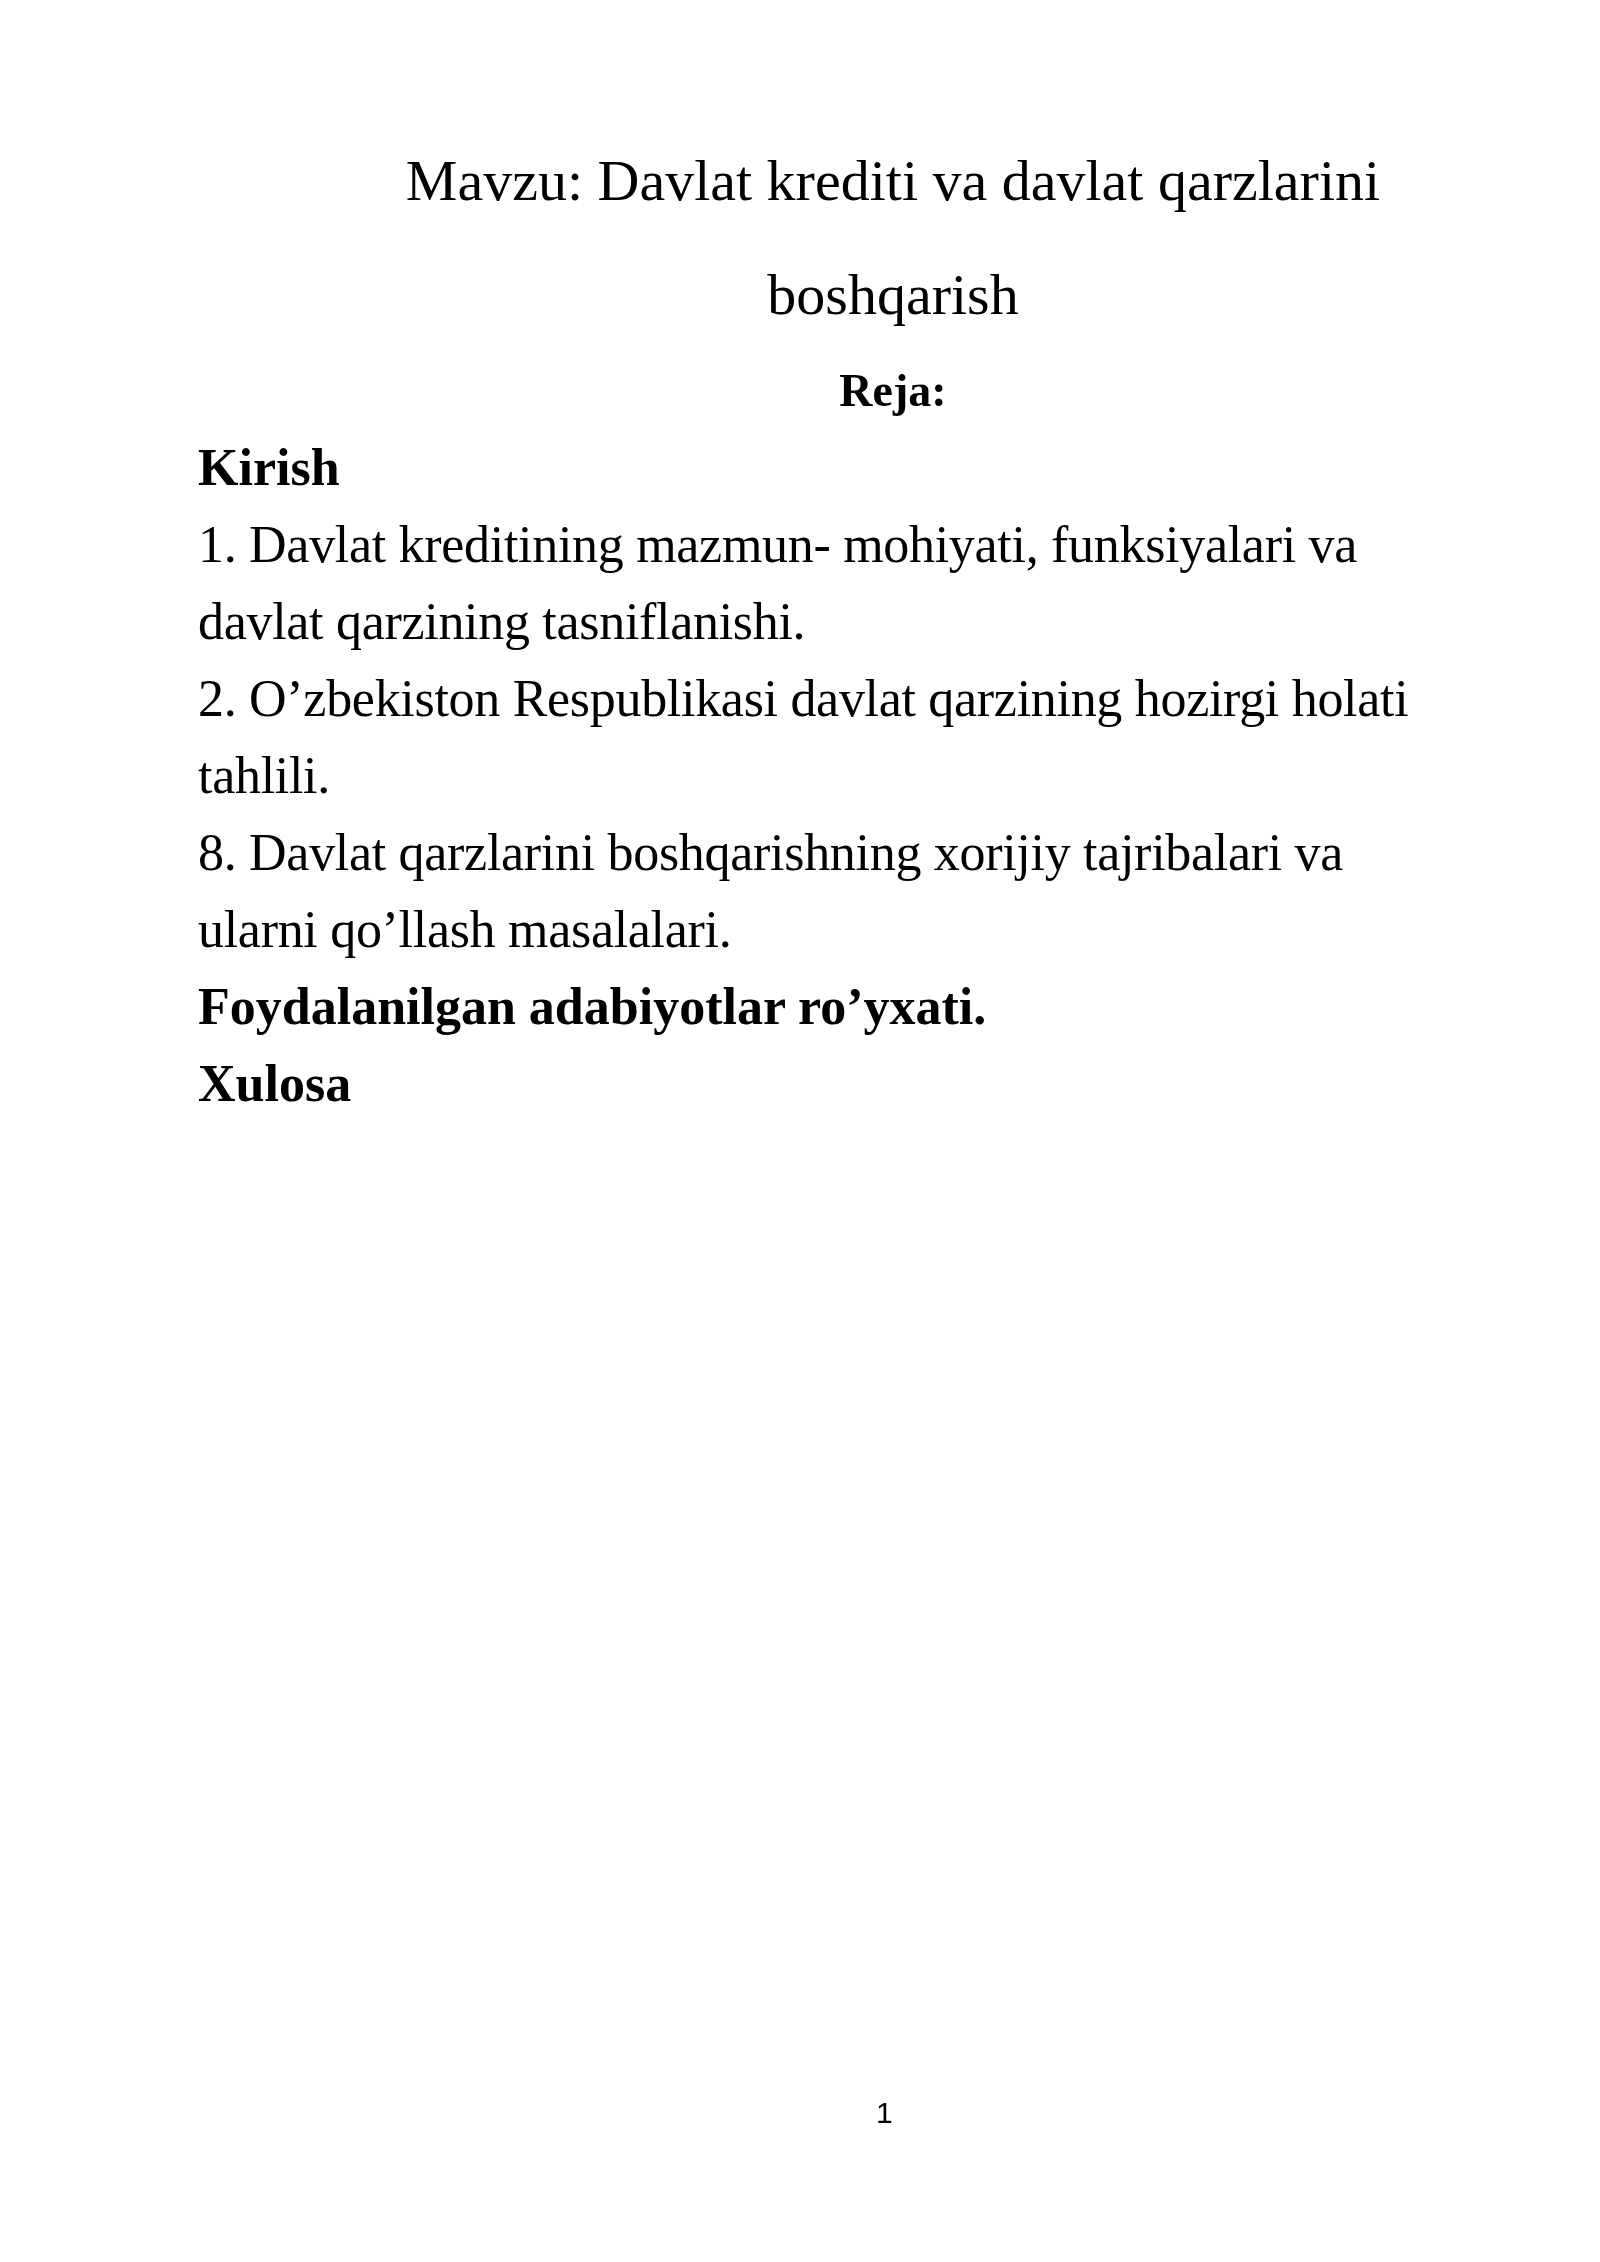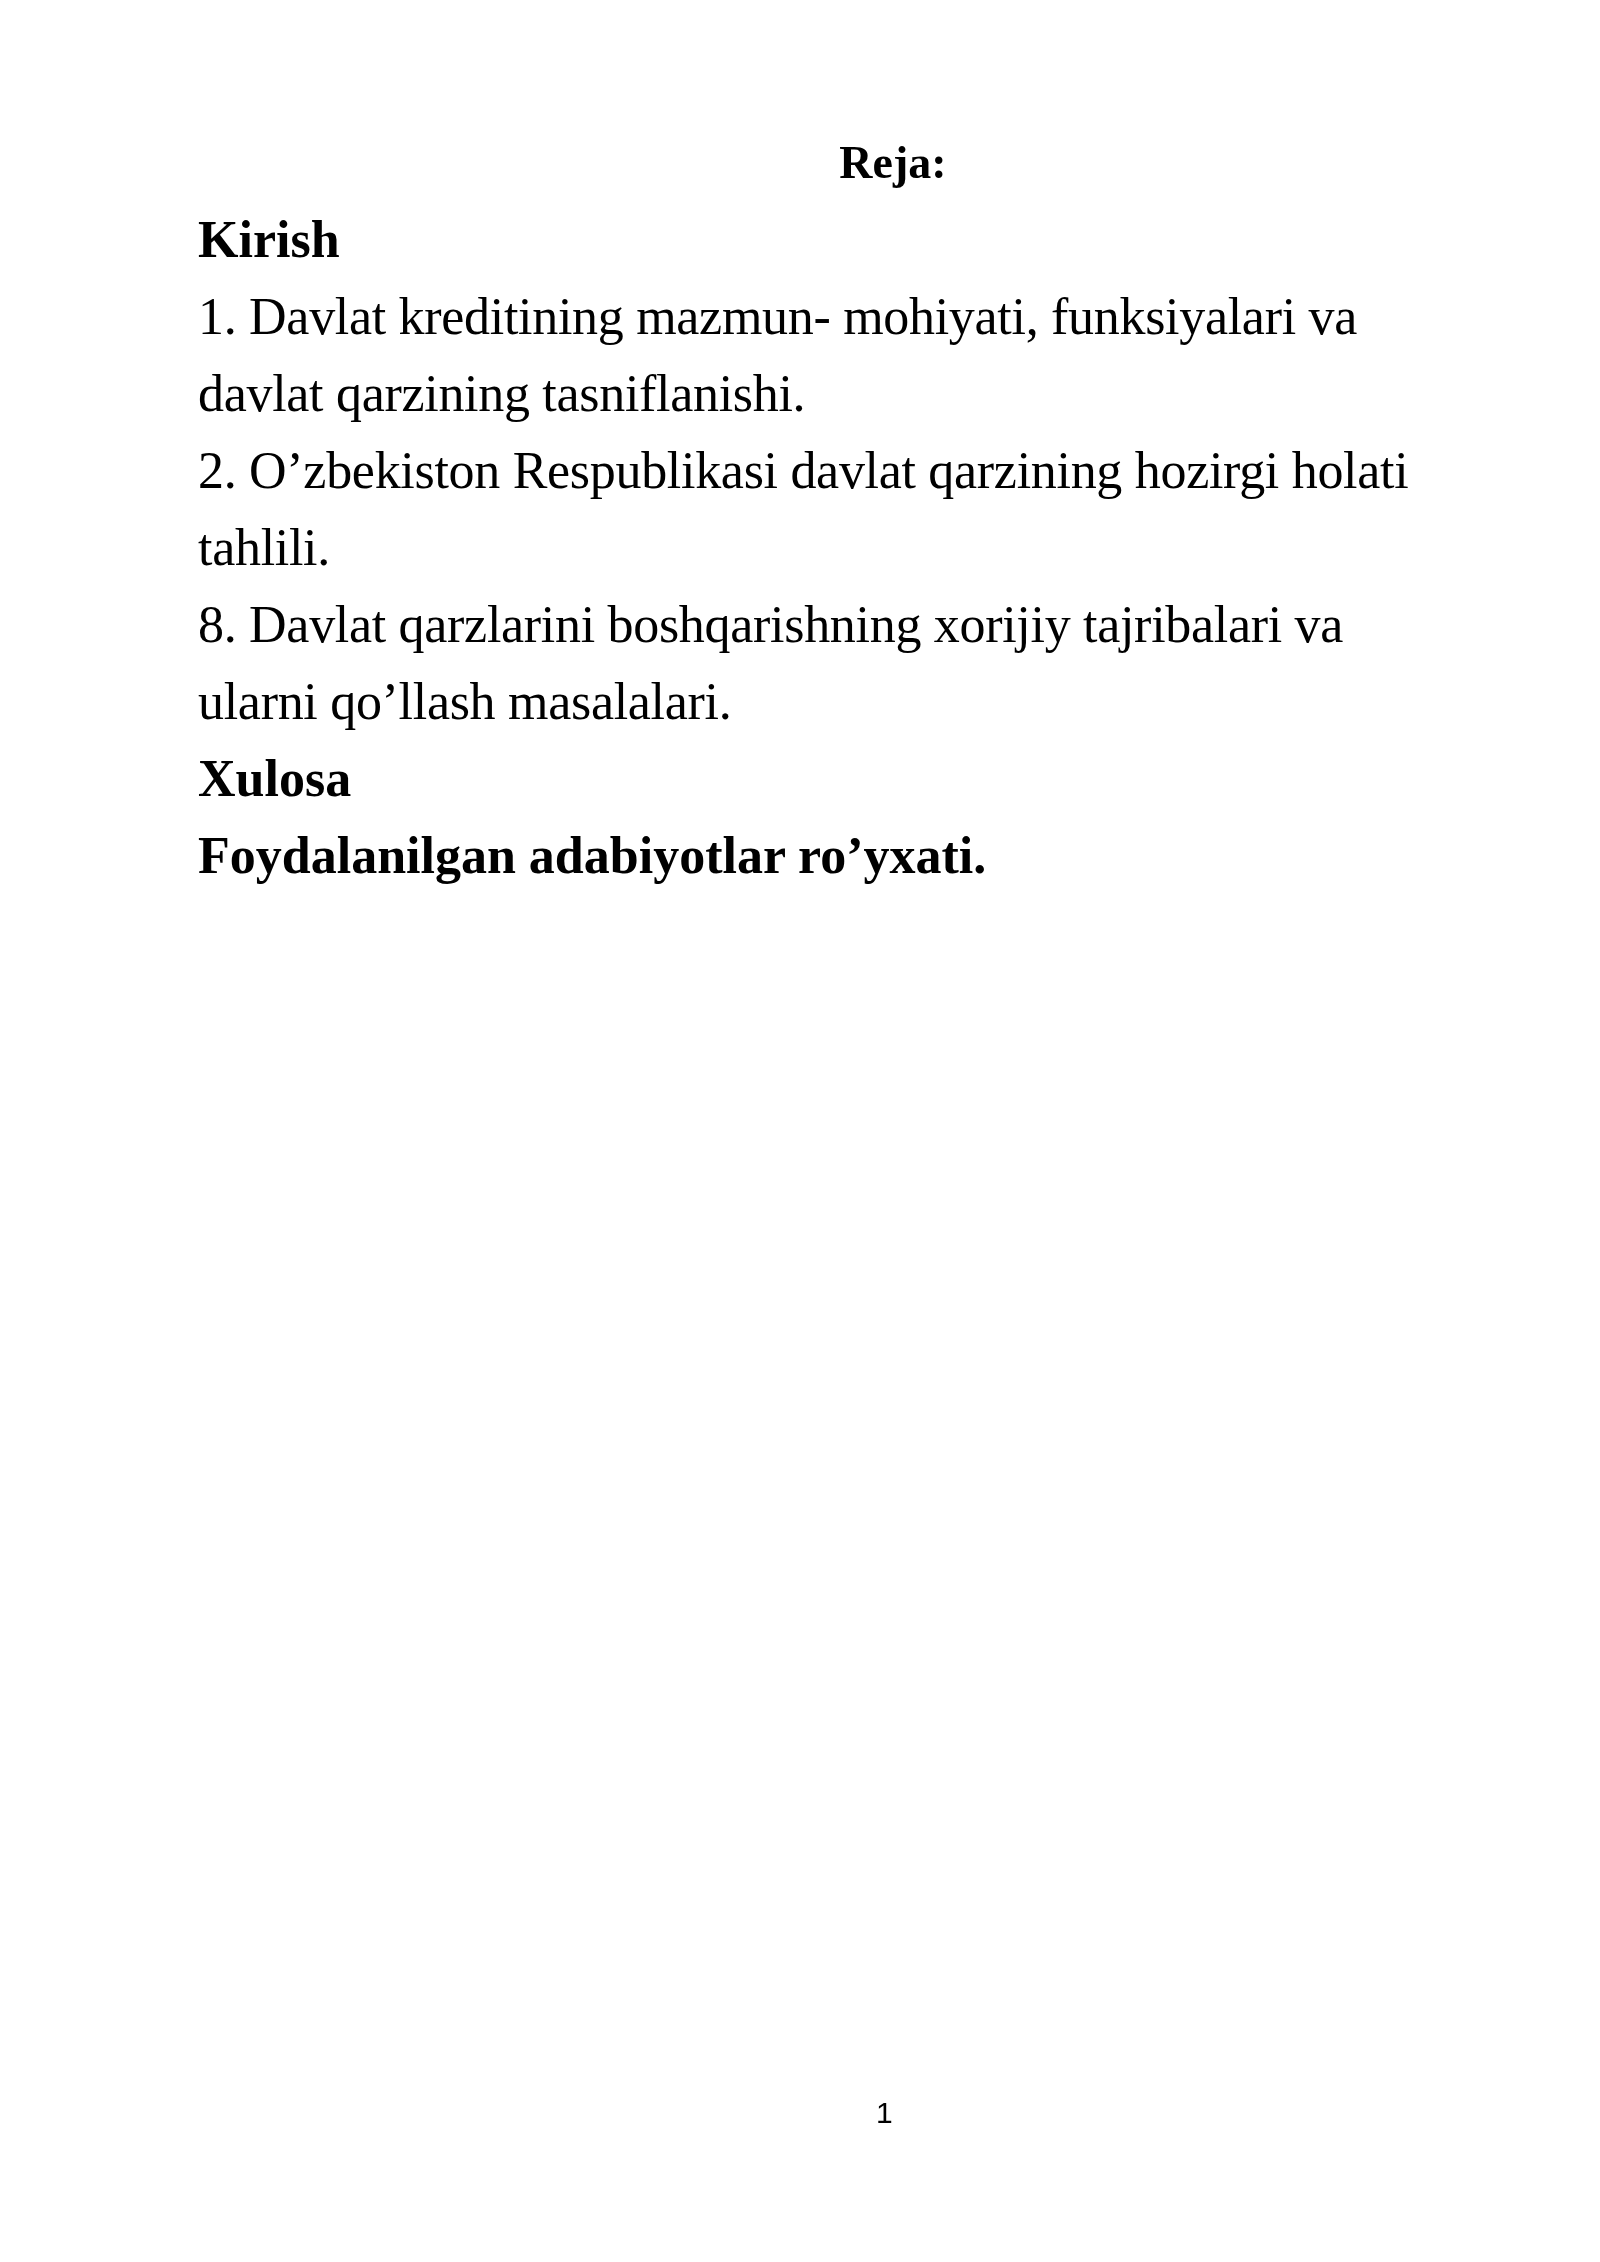--- a/index.html
+++ b/index.html
@@ -55,23 +55,24 @@
     font-family: "Liberation Sans", sans-serif;
     font-size: 30px;
     line-height: 34px;
   }
 </style>
 </head>
 <body>
 
 <div class="page">
   <div class="content">
+    <h1 class="doc-title center-block">Mavzu: Davlat krediti va davlat qarzlarini boshqarish</h1>
     <h2 class="plan-heading center-block">Reja:</h2>
     <p class="bold-line">Kirish</p>
     <p class="italic-line">1. Davlat kreditining mazmun- mohiyati, funksiyalari va davlat qarzining tasniflanishi.</p>
     <p class="italic-line">2. O’zbekiston Respublikasi davlat qarzining hozirgi holati tahlili.</p>
     <p class="italic-line">8. Davlat qarzlarini boshqarishning xorijiy tajribalari va ularni qo’llash masalalari.</p>
+    <p class="bold-line">Foydalanilgan adabiyotlar ro’yxati.</p>
     <p class="bold-line">Xulosa</p>
-    <p class="bold-line">Foydalanilgan adabiyotlar ro’yxati.</p>
   </div>
 
   <div class="page-number">1</div>
 </div>
 
 </body></html>

